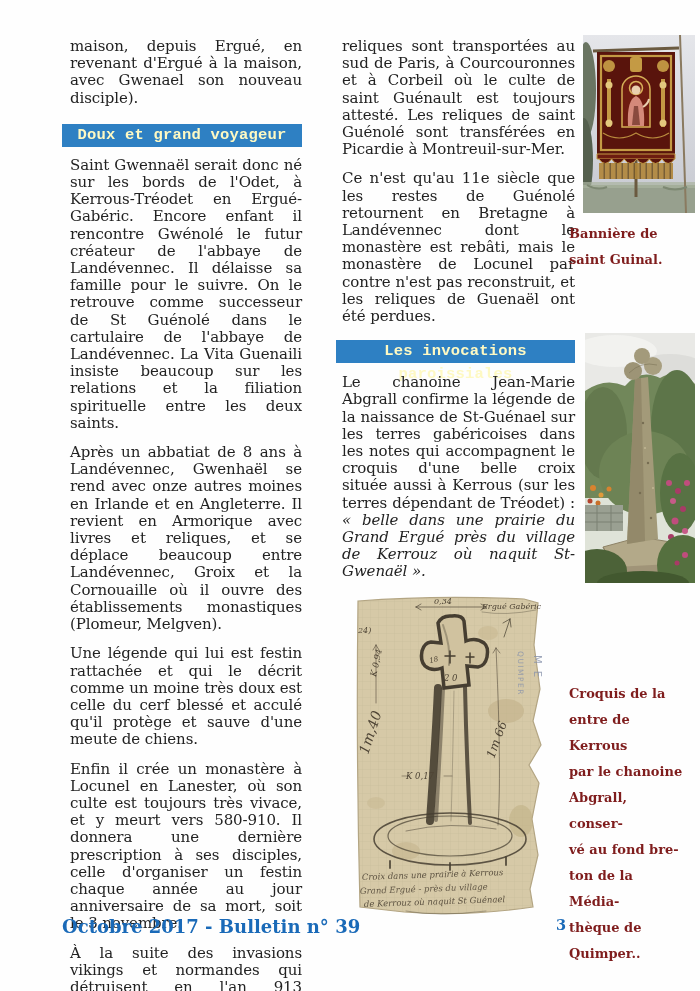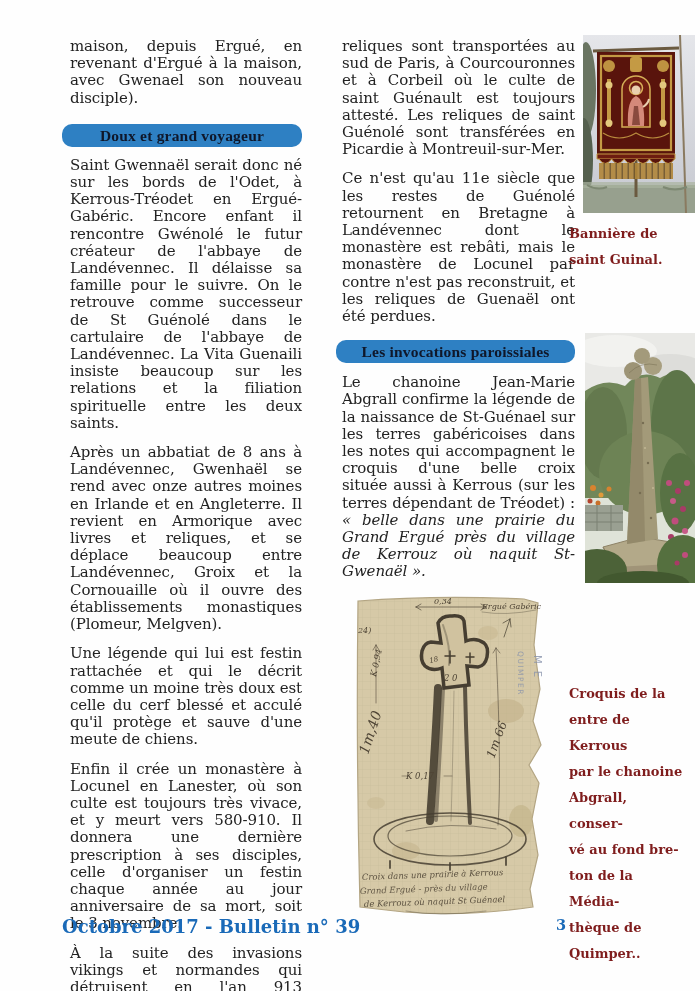--- a/index.html
+++ b/index.html
@@ -4,23 +4,23 @@
 <style>
   html,body{margin:0;padding:0;}
   body{width:700px;height:991px;position:relative;background:#fefefe;overflow:hidden;
        font-family:"DejaVu Serif", serif;color:#222;}
   .col{position:absolute;top:38px;}
   .col-left{left:62px;width:240px;}
   .col-right{left:334px;width:241px;}
   .para{margin:0 0 12px 8px;font-size:15px;line-height:17.2px;text-align:justify;
         text-justify:inter-word;letter-spacing:-0.1px;}
   .para:last-child{margin-bottom:0;}
-  .heading-bar{background:#2e80c3;color:#0f172a;height:23px;line-height:23px;text-align:center;
-        font-family:Liberation Serif, serif;font-weight:bold;font-size:15.5px;
-        margin:17px 0 10px 0;letter-spacing:0.2px;border-radius:10px;}
+  .heading-bar{background:#2e80c3;color:#fef9c3;height:23px;line-height:23px;text-align:center;
+        font-family:Liberation Mono, monospace;font-weight:bold;font-size:15.5px;
+        margin:17px 0 10px 0;letter-spacing:0.2px;}
   .heading-bar.second{margin:15px 0 11px 2px;}
   .quote-italic{font-style:italic;}
   .sketch-wrap{margin:10px 0 0 12px;}
   .rail-item{position:absolute;}
   .caption{position:absolute;left:569px;width:114px;color:#7f1d1d;font-weight:bold;
         font-size:13px;line-height:26px;white-space:pre-line;}
   .footer-left{position:absolute;left:62px;top:916px;color:#1a6ab8;font-weight:bold;font-size:18px;}
   .footer-page{position:absolute;left:553px;top:916px;width:16px;text-align:center;color:#1a6ab8;
         font-weight:bold;font-size:14.5px;}
   .hand{font-family:"DejaVu Serif", serif;font-style:italic;fill:#4e4435;}

